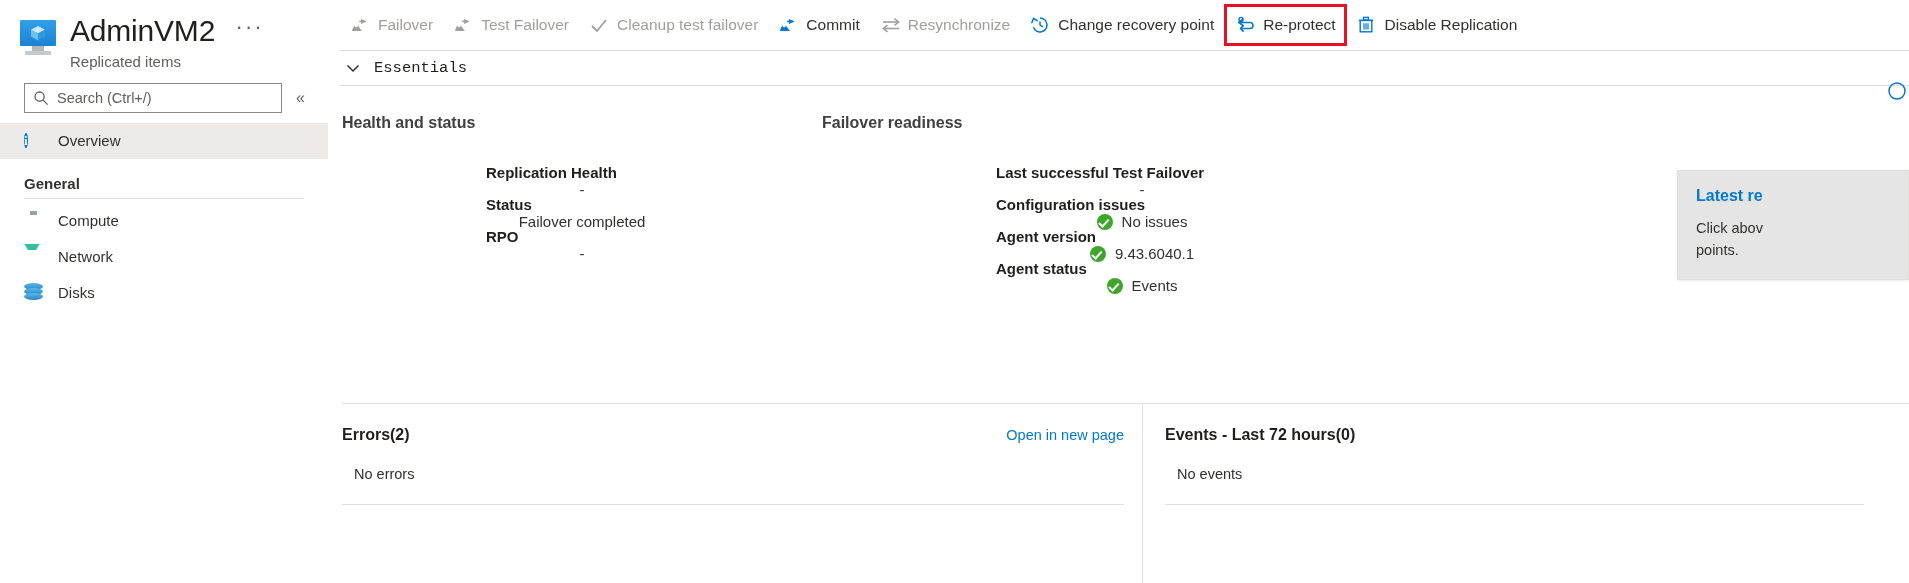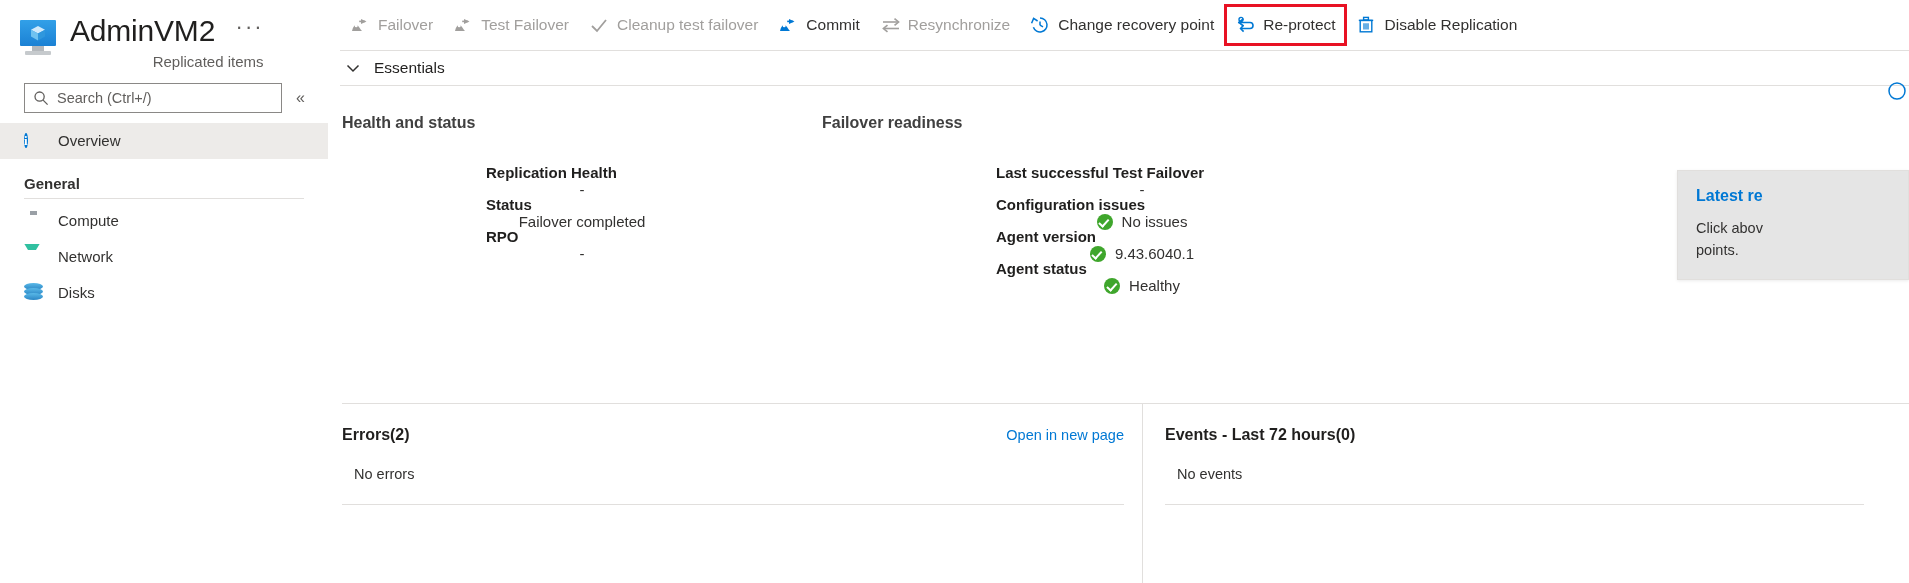--- a/index.html
+++ b/index.html
@@ -74,21 +74,20 @@
     cursor: pointer;
     line-height: 20px;
     position: relative;
     top: -4px;
   }
   .blade-subtitle {
     font-size: 15px;
     color: #605e5c;
     margin-top: 5px;
     line-height: 18px;
-    text-align: right;
   }
   .search-row {
     display: flex;
     align-items: center;
     padding: 12px 0 0 24px;
   }
   .search-box {
     width: 258px;
     height: 30px;
     border: 1px solid #8a8886;
@@ -240,21 +239,21 @@
     margin-right: 8px;
     position: relative;
   }
   .cmd.highlighted {
     border: 3px solid #e81123;
     padding: 0 8px;
     height: 42px;
   }
 
   
-  .essentials-wrap { padding: 0 0 0 12px; }
+  .essentials-wrap { padding: 0 0 0 12px; font-family: Liberation Mono, monospace; }
   .hr-line { height: 1px; background: #e1dfdd; margin: 0 0 0 0; }
   .essentials-bar {
     display: flex;
     align-items: center;
     height: 34px;
     padding-left: 2px;
     cursor: pointer;
   }
   .chev {
     width: 18px; height: 18px;
@@ -610,21 +609,21 @@
           <span class="k">Agent version</span>
           <span class="v">
               <i class="tick"></i>
               <span>9.43.6040.1</span>
             </span>
         </div>
         <div class="kv">
           <span class="k">Agent status</span>
           <span class="v">
               <i class="tick"></i>
-              <span>Healthy</span>
+              <span>Events</span>
             </span>
         </div>
       </div>
     </div>
 
     <div class="bottom-rule"></div>
 
     <div class="bottom">
       <div class="panel panel-errors">
         <div class="panel-head">

